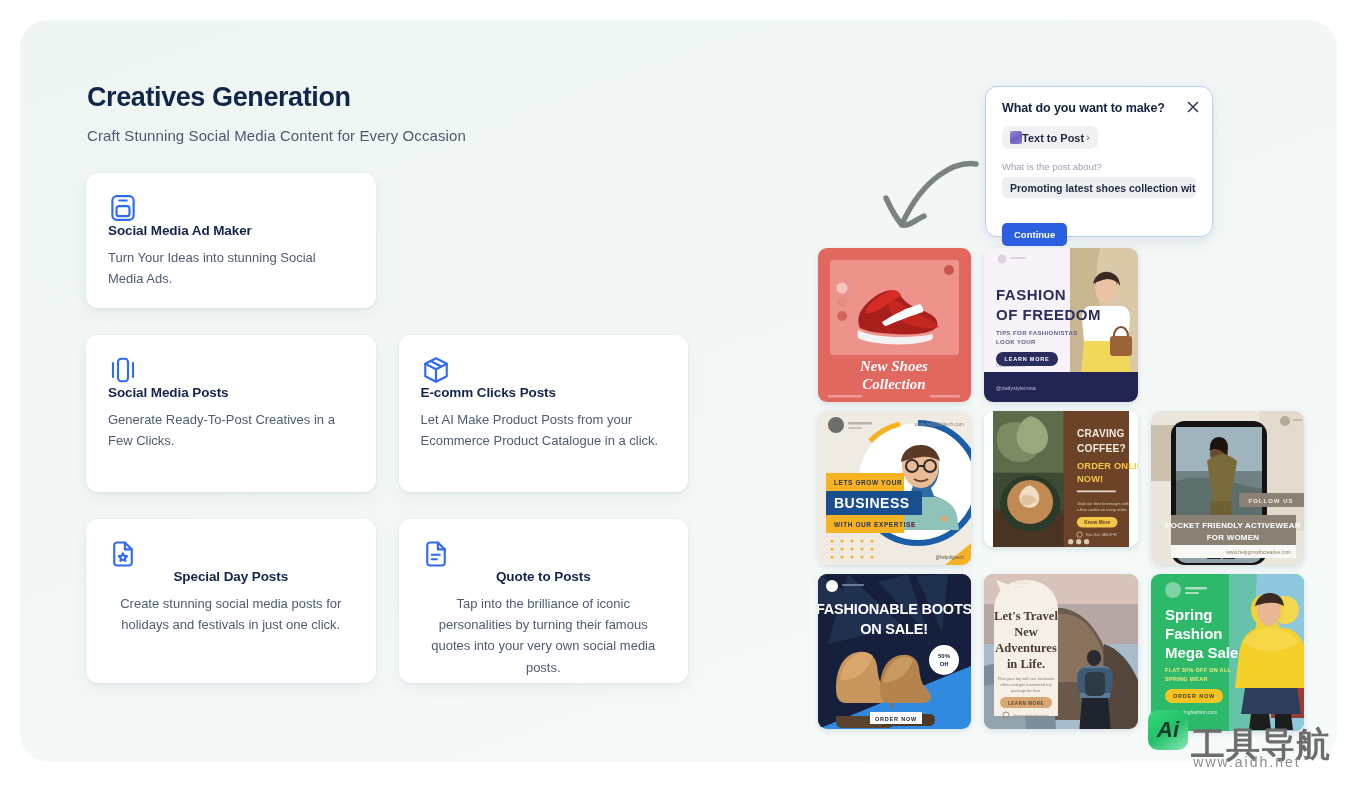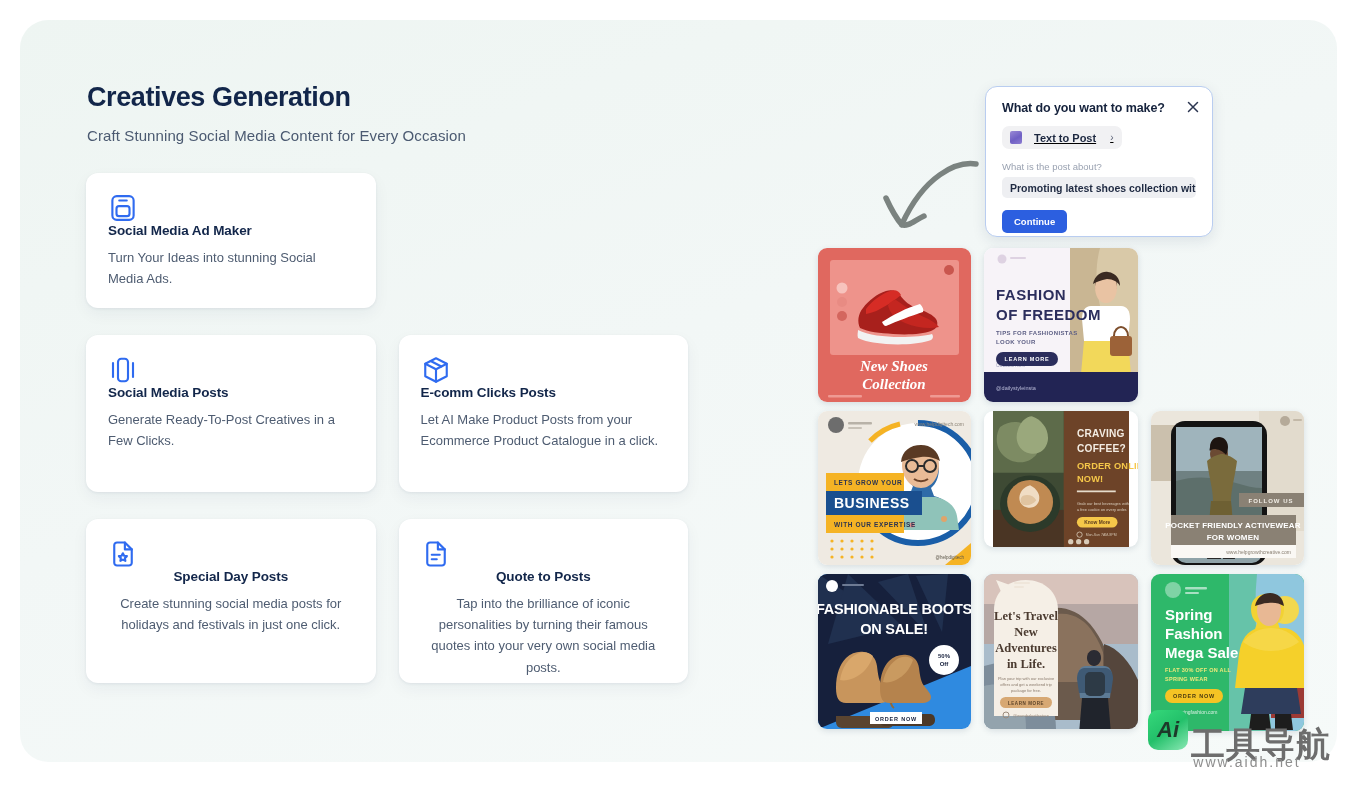--- a/index.html
+++ b/index.html
@@ -65,45 +65,44 @@
   .dialog-title {
     font-size: 12.5px; font-weight: bold; color: #15223c; letter-spacing: -0.1px;
   }
   .dialog-close {
     position: absolute; right: 12px; top: 13px;
     width: 14px; height: 14px; color: #2b3550;
   }
   .dialog-close svg { display: block; width: 14px; height: 14px; }
   .chip {
     margin-top: 11px;
-    display: inline-flex; align-items: center; gap: 12px;
+    display: inline-flex; align-items: center; gap: 0;
     background: #f1f1f3; border-radius: 7px;
     padding: 5px 9px 5px 8px;
-    text-decoration: underline;
   }
   .chip-ico {
     width: 12px; height: 13px; border-radius: 2px;
     background: linear-gradient(150deg,#9a8ad6 0%,#6f5fc4 55%,#8d7ed2 100%);
   }
   .chip-label { font-size: 11px; font-weight: bold; color: #1d2840; }
   .chip-arrow { font-size: 10px; color: #5d6479; margin-left: 2px; }
   .field-label {
     margin-top: 12px; font-size: 9.5px; color: #9aa2b1;
   }
   .field-input {
     margin-top: 5px;
     height: 21px;
     background: #eeeff2; border-radius: 5px;
     display: flex; align-items: center;
     padding: 0 8px;
     font-size: 10.5px; color: #1f2a42; font-weight: bold;
     white-space: nowrap; overflow: hidden;
   }
   .continue-btn {
-    margin-top: 12px;
+    margin-top: 25px;
     display: inline-block;
     background: #2c5fe0; color: #fff;
     border: none; border-radius: 5px;
     padding: 6px 12px;
     font-size: 9.5px; font-weight: bold;
     font-family: "Liberation Sans", sans-serif;
   }
 
   
   .arrow { position: absolute; left: 852px; top: 132px; width: 110px; height: 96px; }

